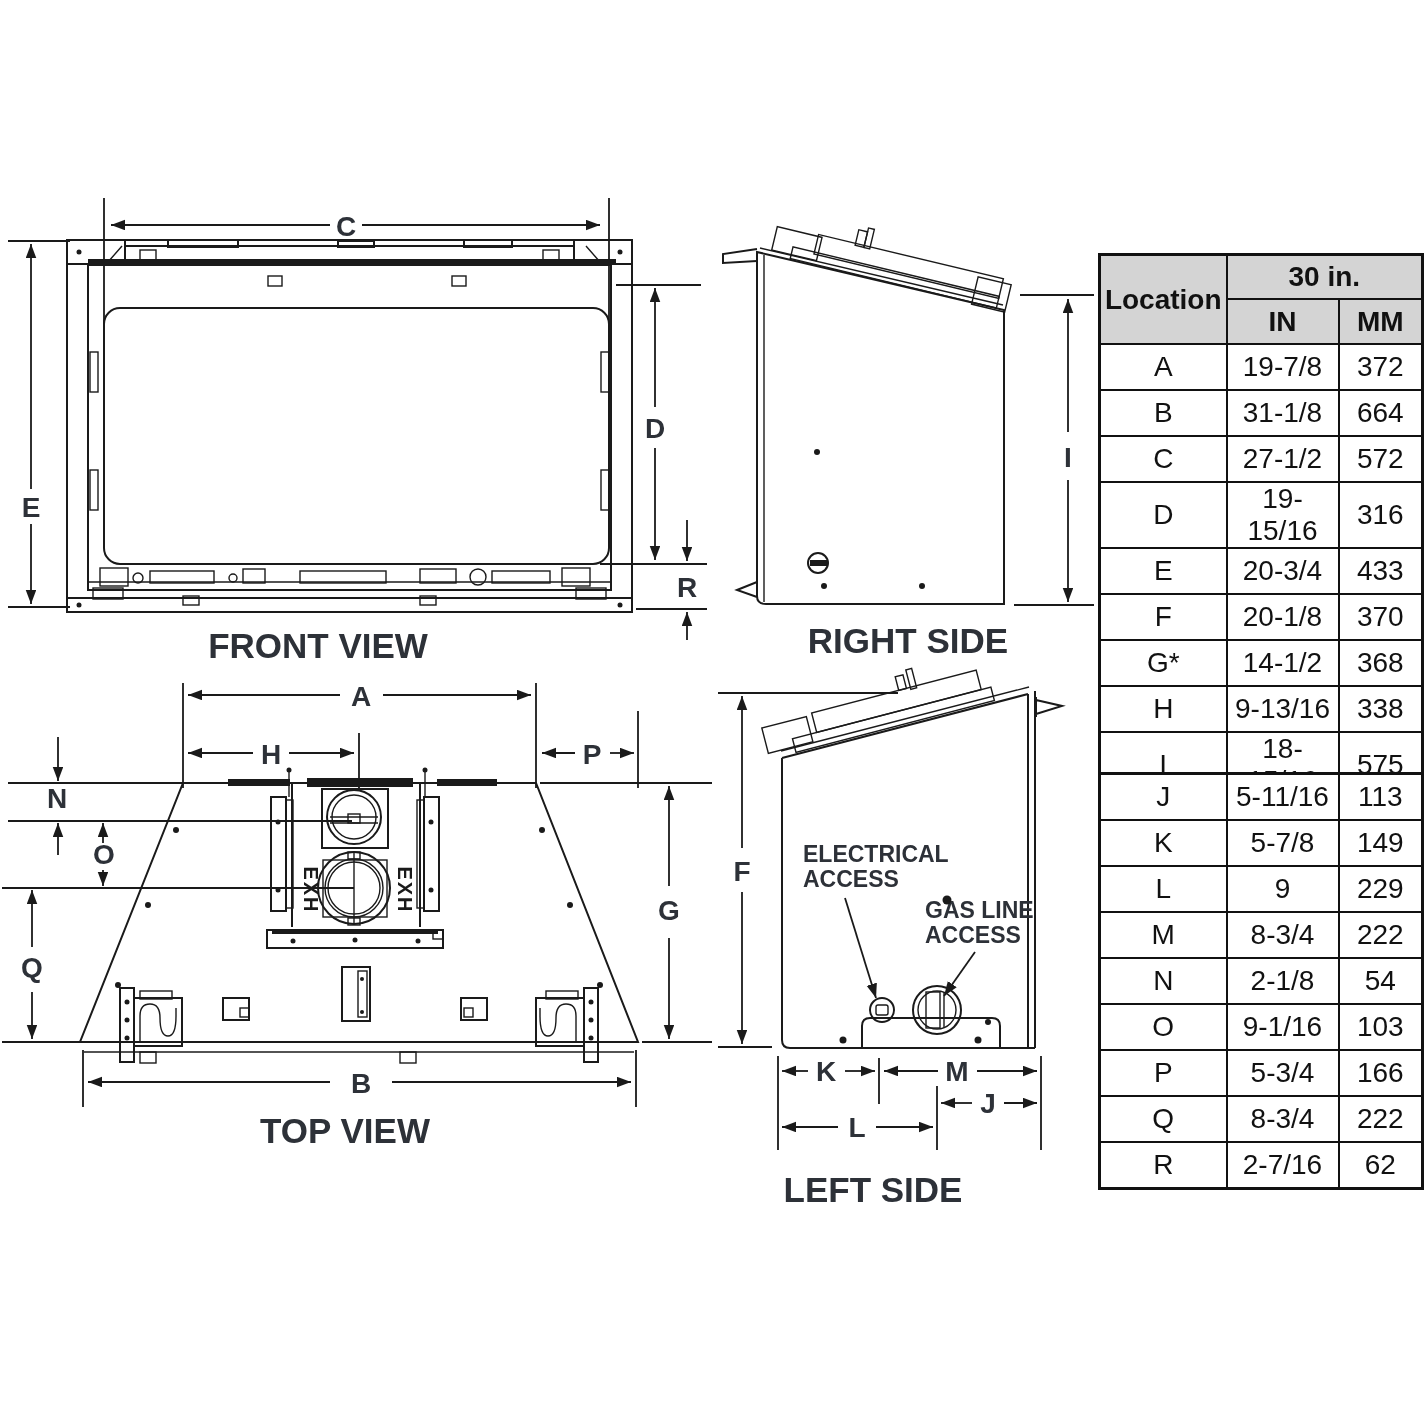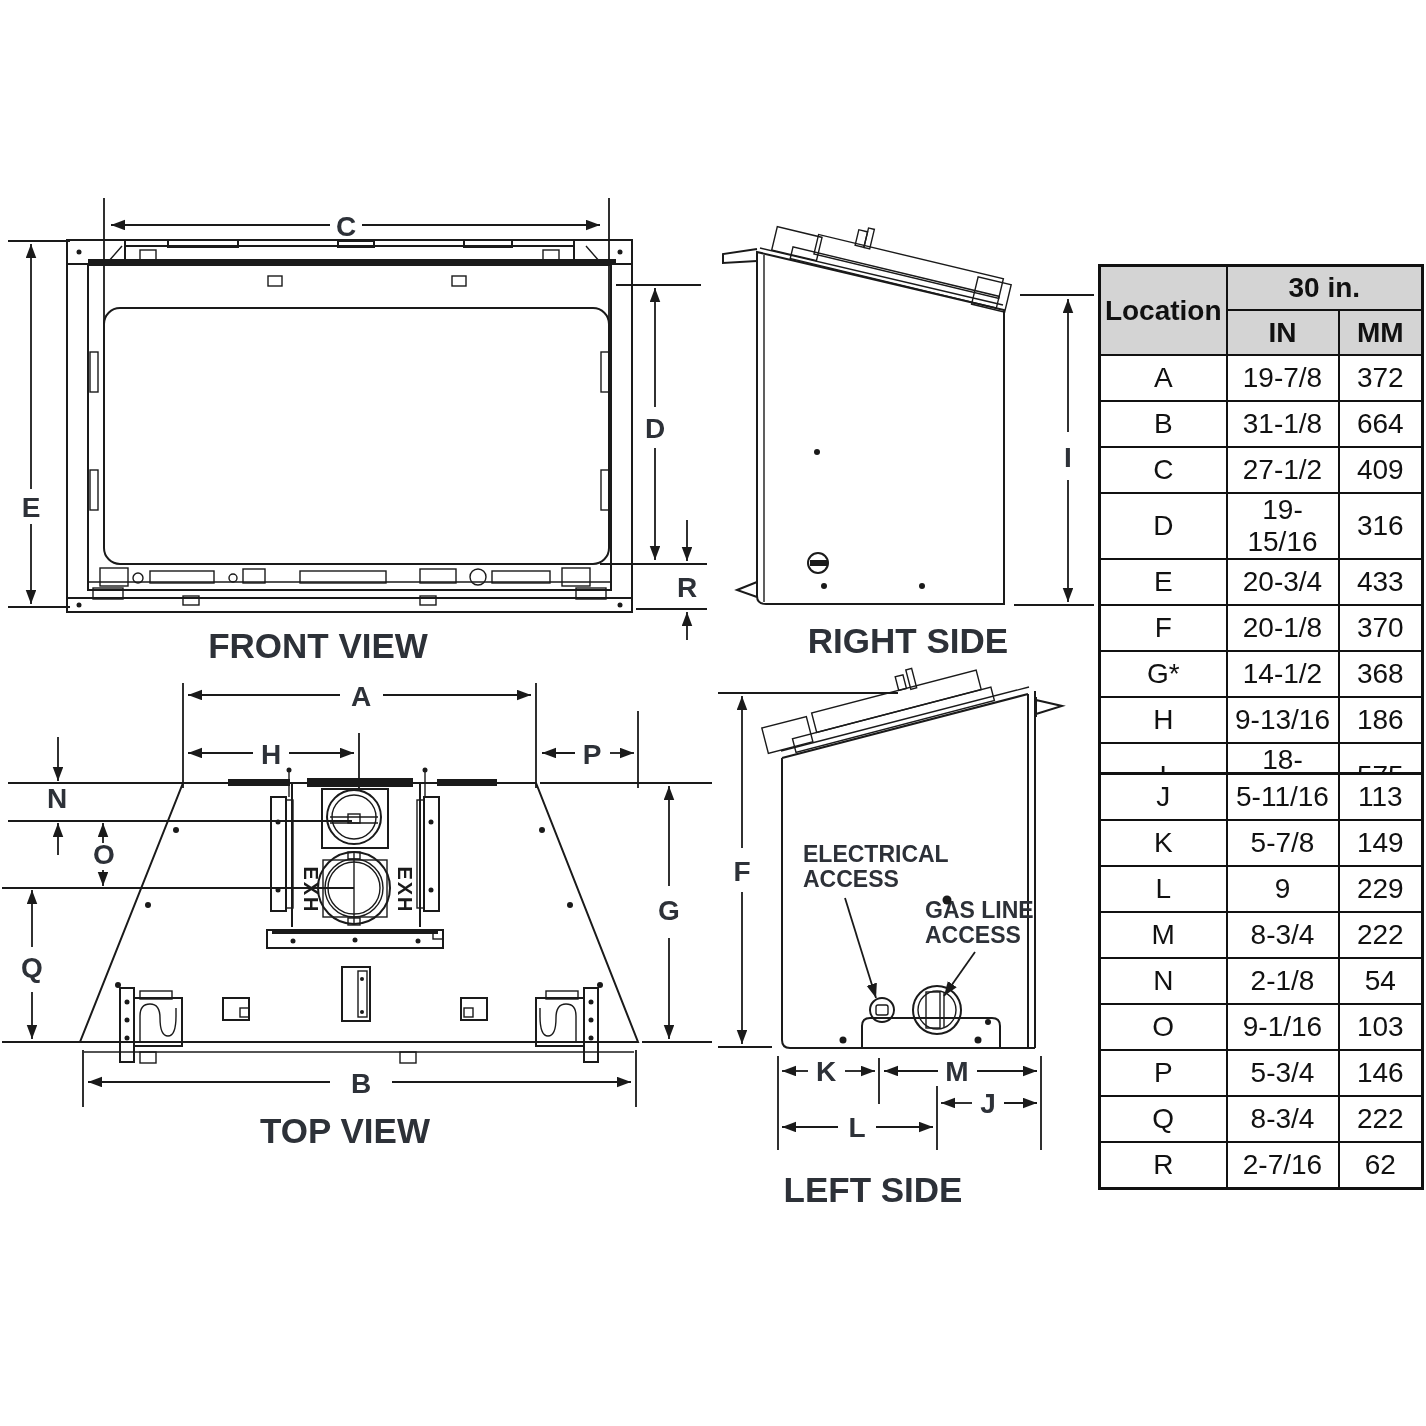--- a/index.html
+++ b/index.html
@@ -307,21 +307,21 @@
     <line class="dim" x1="972" y1="1103" x2="941" y2="1103" marker-end="url(#arr)"></line>
     <line class="dim" x1="1004" y1="1103" x2="1037" y2="1103" marker-end="url(#arr)"></line>
     <text class="dimlabel" x="988" y="1113">J</text>
     <line class="dim" x1="838" y1="1127" x2="782" y2="1127" marker-end="url(#arr)"></line>
     <line class="dim" x1="876" y1="1127" x2="933" y2="1127" marker-end="url(#arr)"></line>
     <text class="dimlabel" x="857" y="1137">L</text>
     <text class="viewtitle" x="873" y="1202">LEFT SIDE</text>
   </g>
 </svg>
 
-<table class="spec" style="left:1098px;top:264px;">
+<table class="spec" style="left:1098px;top:253px;">
   <colgroup>
         <col class="c-loc">
         <col class="c-in">
         <col class="c-mm">
       </colgroup>
   <tbody>
         <tr class="hdr1">
     <th rowspan="2">Location</th>
     <th colspan="2">30 in.</th>
   </tr>
@@ -335,21 +335,21 @@
           <td>372</td>
         </tr>
   <tr>
           <td>B</td>
           <td>31-1/8</td>
           <td>664</td>
         </tr>
   <tr>
           <td>C</td>
           <td>27-1/2</td>
-          <td>409</td>
+          <td>572</td>
         </tr>
   <tr>
           <td>D</td>
           <td>19-15/16</td>
           <td>316</td>
         </tr>
   <tr>
           <td>E</td>
           <td>20-3/4</td>
           <td>433</td>
@@ -360,21 +360,21 @@
           <td>370</td>
         </tr>
   <tr>
           <td>G*</td>
           <td>14-1/2</td>
           <td>368</td>
         </tr>
   <tr>
           <td>H</td>
           <td>9-13/16</td>
-          <td>186</td>
+          <td>338</td>
         </tr>
   <tr>
           <td>I</td>
           <td>18-15/16</td>
           <td>575</td>
         </tr>
 </tbody>
     </table>
 
 <table class="spec" style="left:1098px;top:772px;">
@@ -410,21 +410,21 @@
           <td>54</td>
         </tr>
   <tr>
           <td>O</td>
           <td>9-1/16</td>
           <td>103</td>
         </tr>
   <tr>
           <td>P</td>
           <td>5-3/4</td>
-          <td>146</td>
+          <td>166</td>
         </tr>
   <tr>
           <td>Q</td>
           <td>8-3/4</td>
           <td>222</td>
         </tr>
   <tr>
           <td>R</td>
           <td>2-7/16</td>
           <td>62</td>

